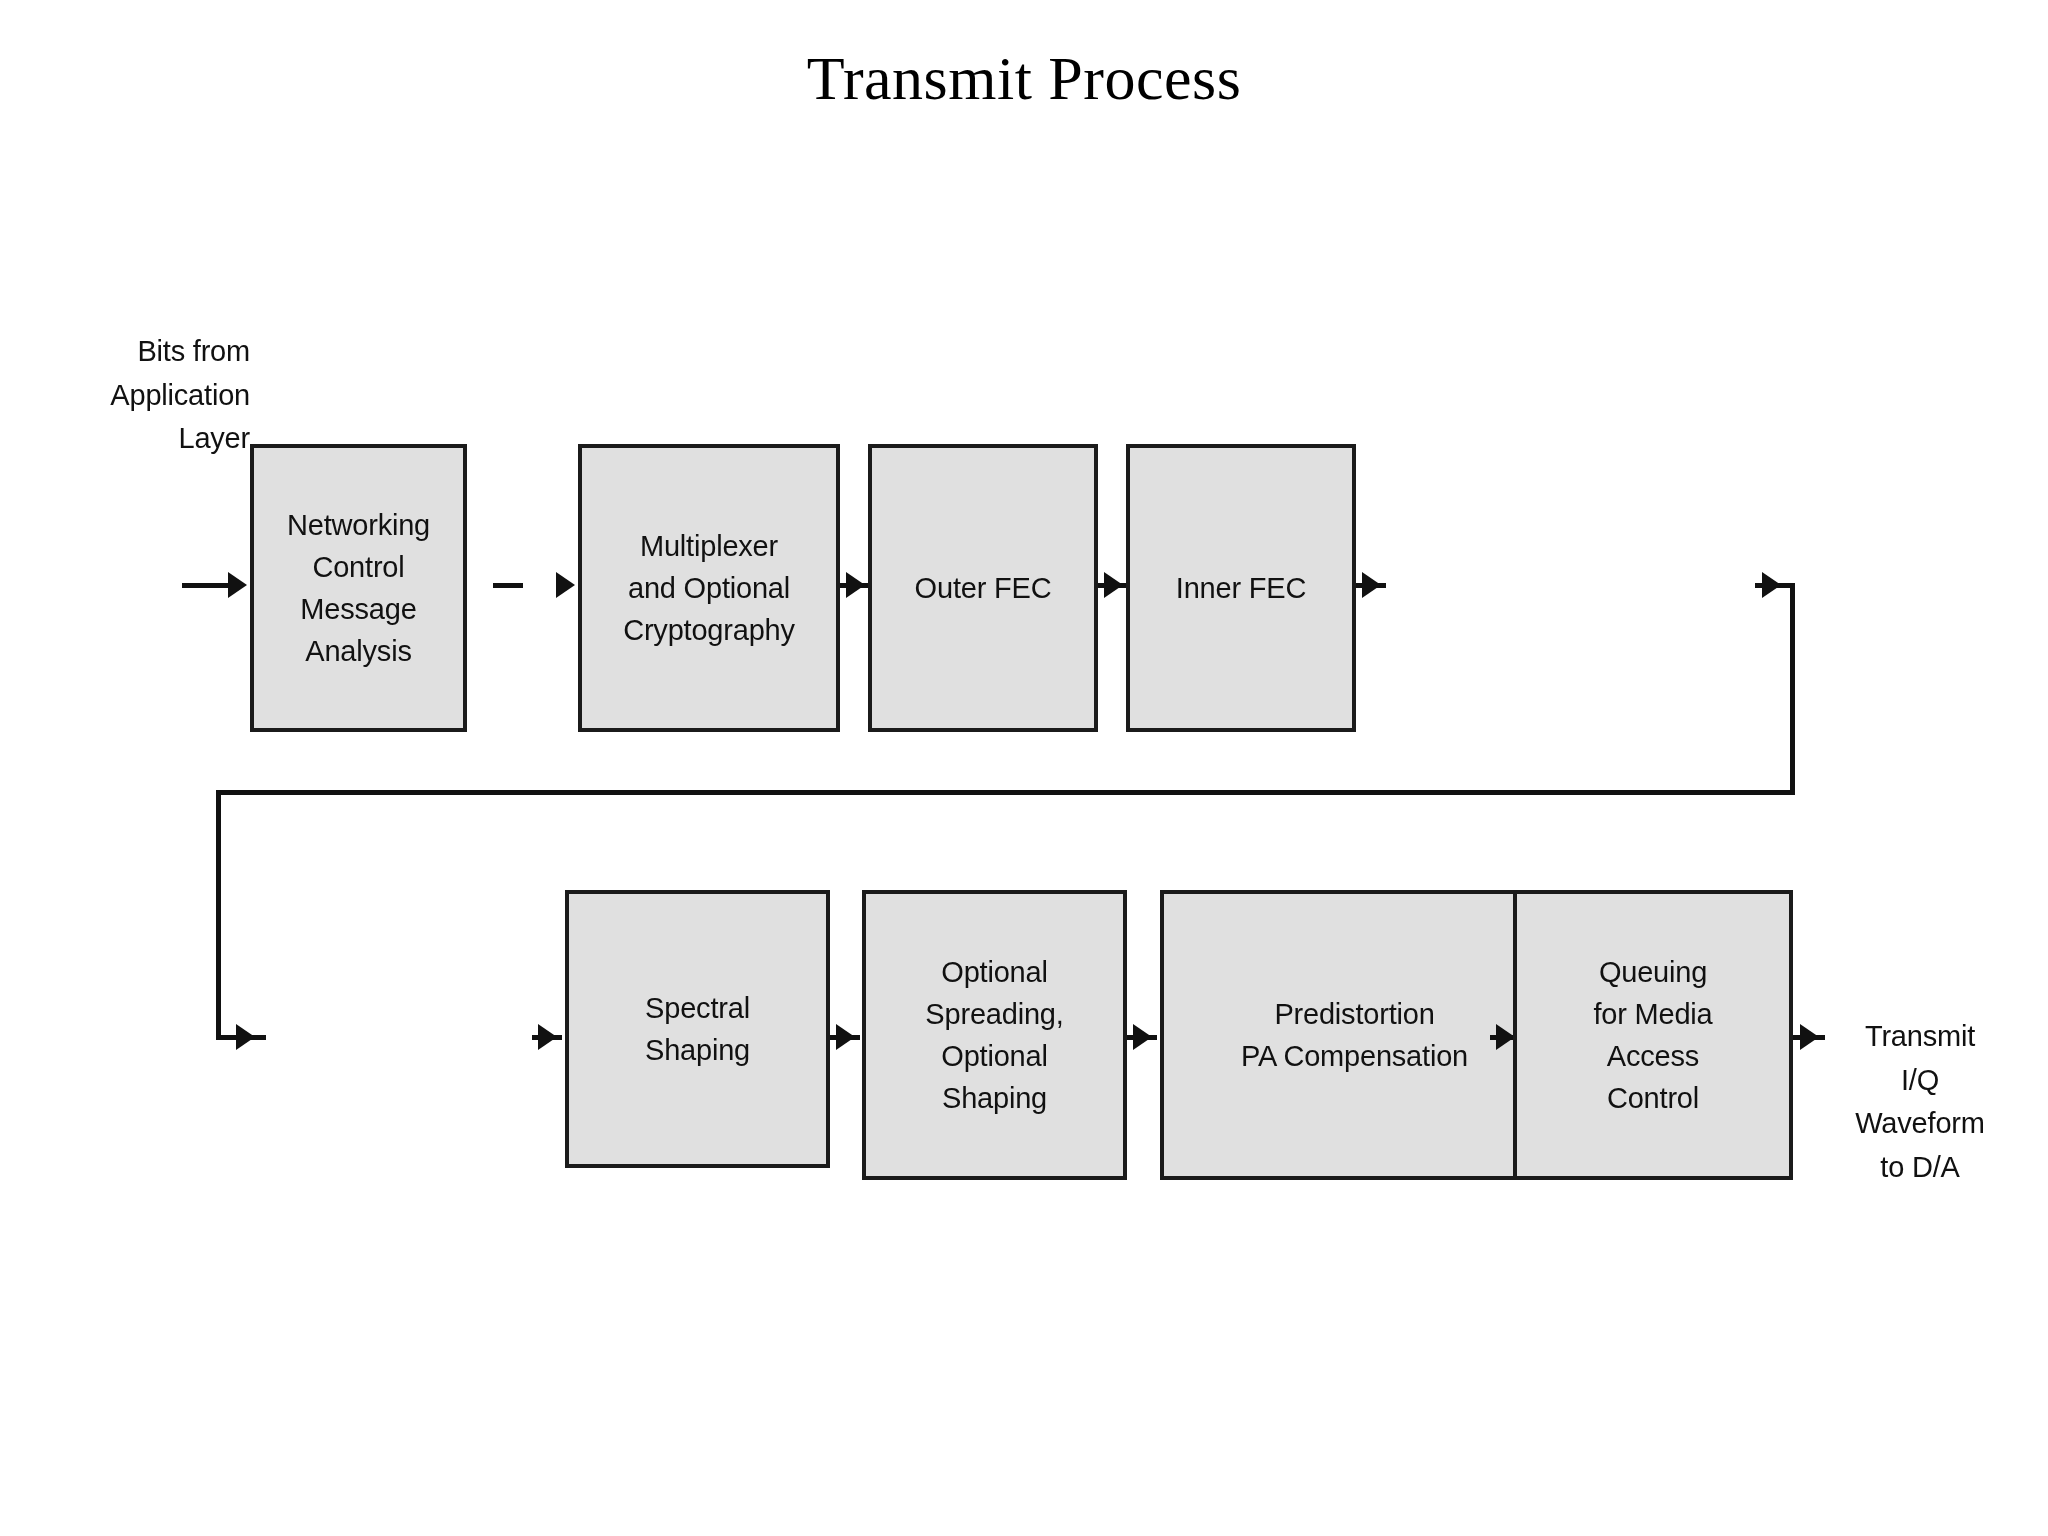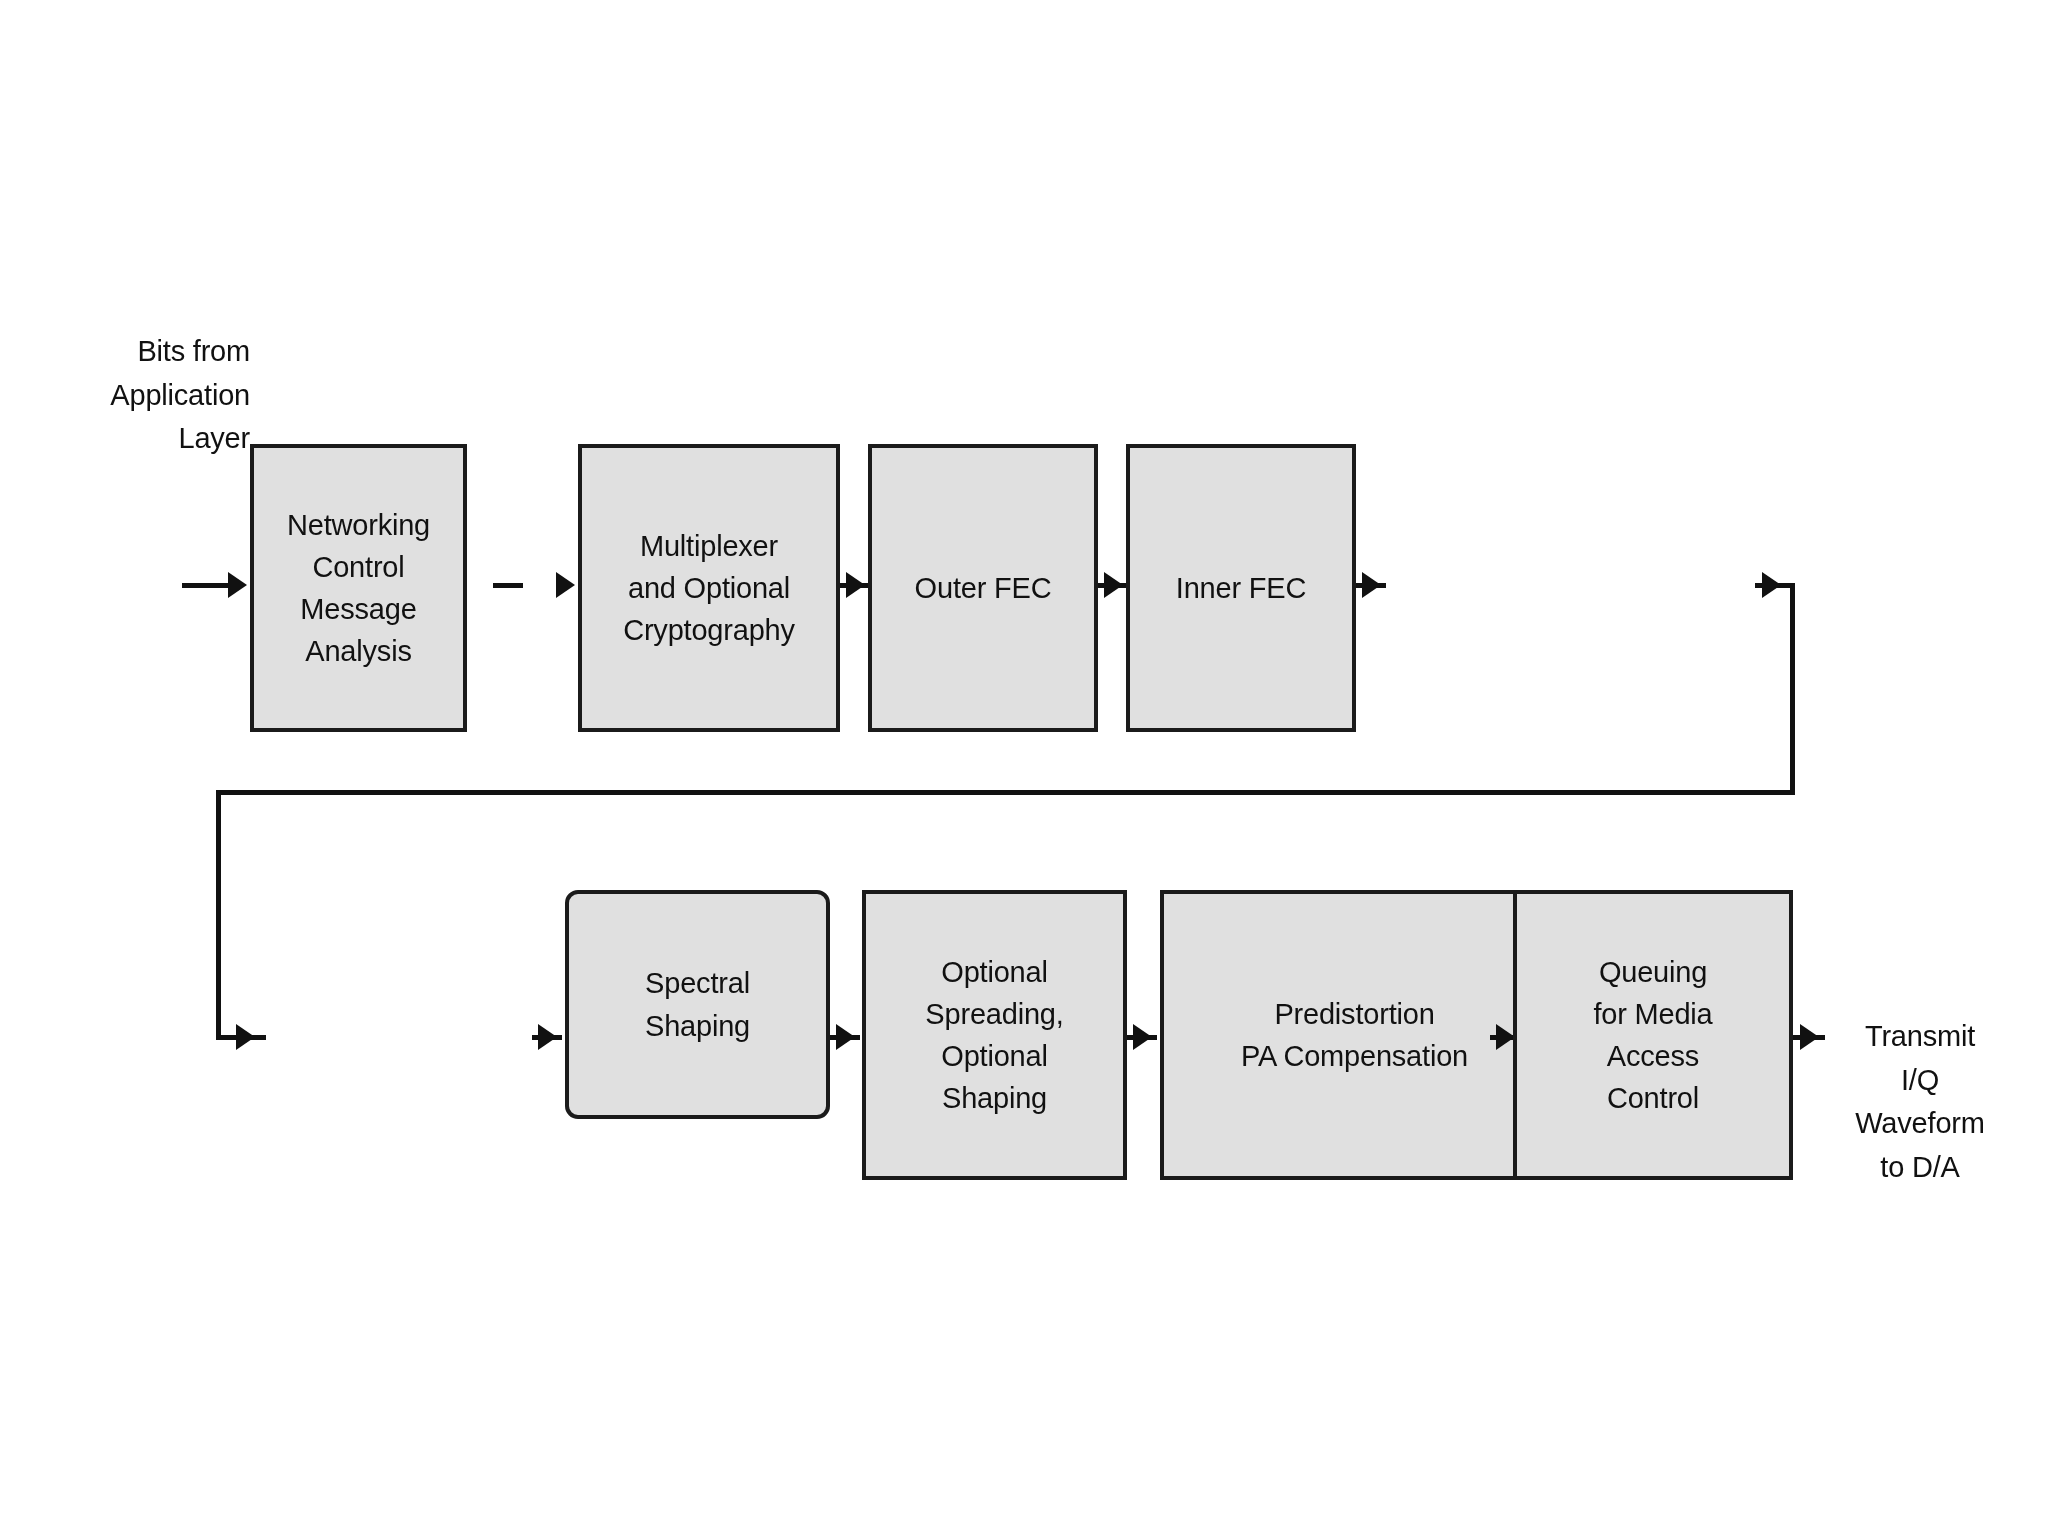--- a/index.html
+++ b/index.html
@@ -79,20 +79,21 @@
     border-top: 13px solid transparent;
     border-bottom: 13px solid transparent;
     border-left: 19px solid #111111;
   }
 </style>
 </head>
 <body>
 
 <div id="page">
 
+  <div class="slide-title">Transmit Process</div>
 
   <div class="label right-align" style="left: 80px; top: 330px; width: 170px;">Bits from
 Application
 Layer</div>
 
   <div class="hline" style="left: 182px; top: 583px; width: 58px;"></div>
   <div class="arrowhead" style="left: 228px; top: 572px;"></div>
 
   <div class="box" style="left: 250px; top: 444px; width: 217px; height: 288px;">
     <span>Networking
@@ -133,21 +134,21 @@
   <div class="vline" style="left: 1790px; top: 583px; height: 212px;"></div>
   <div class="hline" style="left: 216px; top: 790px; width: 1579px;"></div>
   <div class="vline" style="left: 216px; top: 790px; height: 250px;"></div>
   <div class="hline" style="left: 216px; top: 1035px; width: 50px;"></div>
   <div class="arrowhead" style="left: 236px; top: 1024px;"></div>
 
 
   <div class="hline" style="left: 532px; top: 1035px; width: 30px;"></div>
   <div class="arrowhead" style="left: 538px; top: 1024px;"></div>
 
-  <div class="box" style="left: 565px; top: 890px; width: 265px; height: 229px; border-radius: 13px;">
+  <div class="box" style="left: 565px; top: 890px; width: 265px; height: 278px;">
     <span>Spectral
 Shaping</span>
   </div>
 
   <div class="hline" style="left: 830px; top: 1035px; width: 30px;"></div>
   <div class="arrowhead" style="left: 836px; top: 1024px;"></div>
 
   <div class="box" style="left: 862px; top: 890px; width: 265px; height: 290px;">
     <span>Optional
 Spreading,

